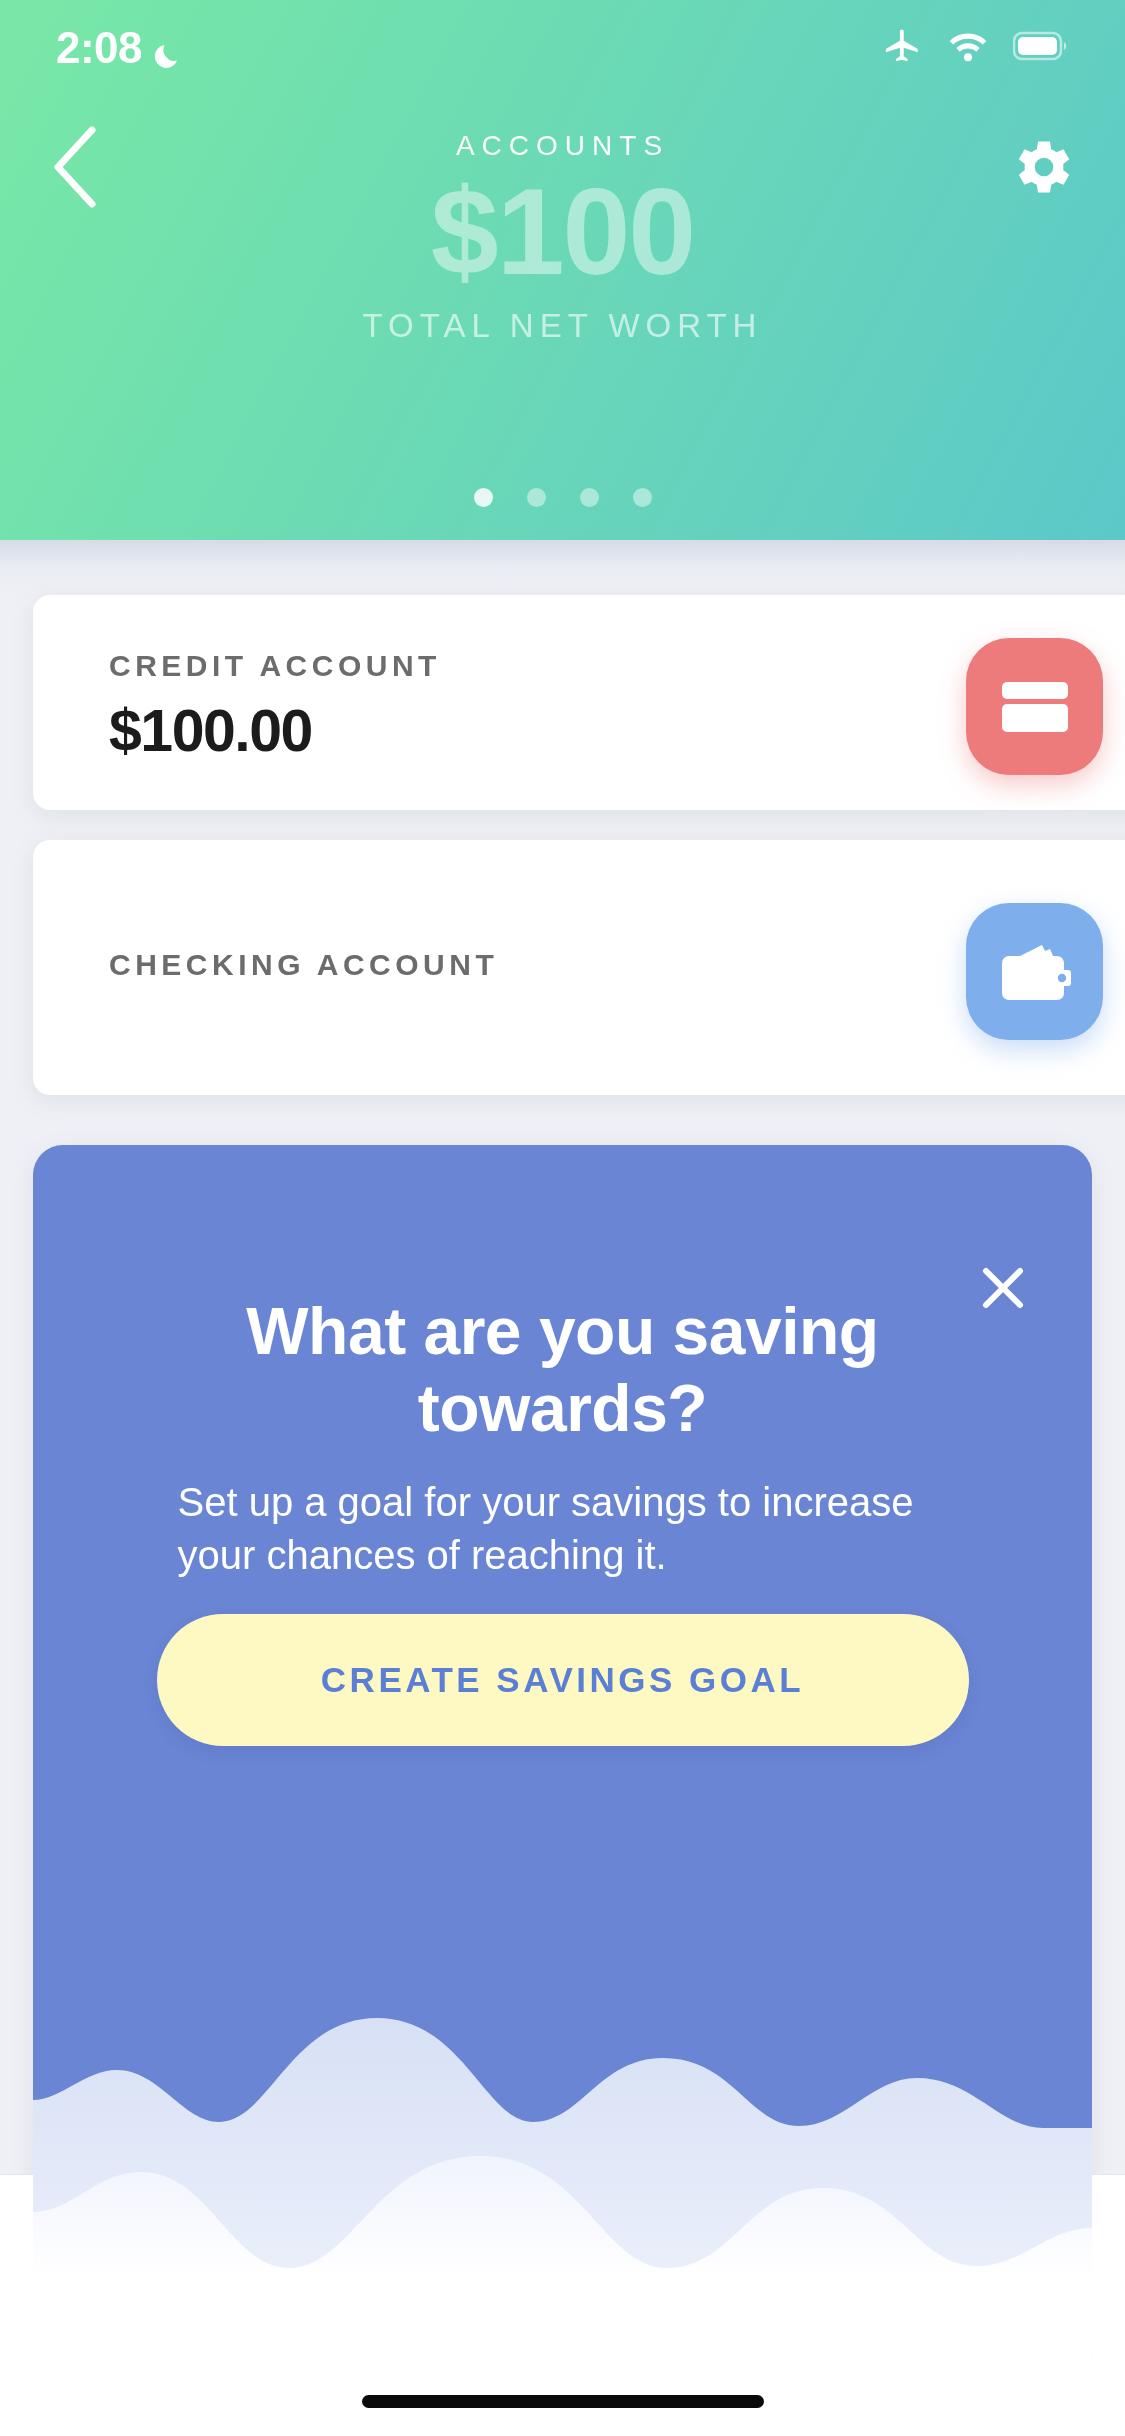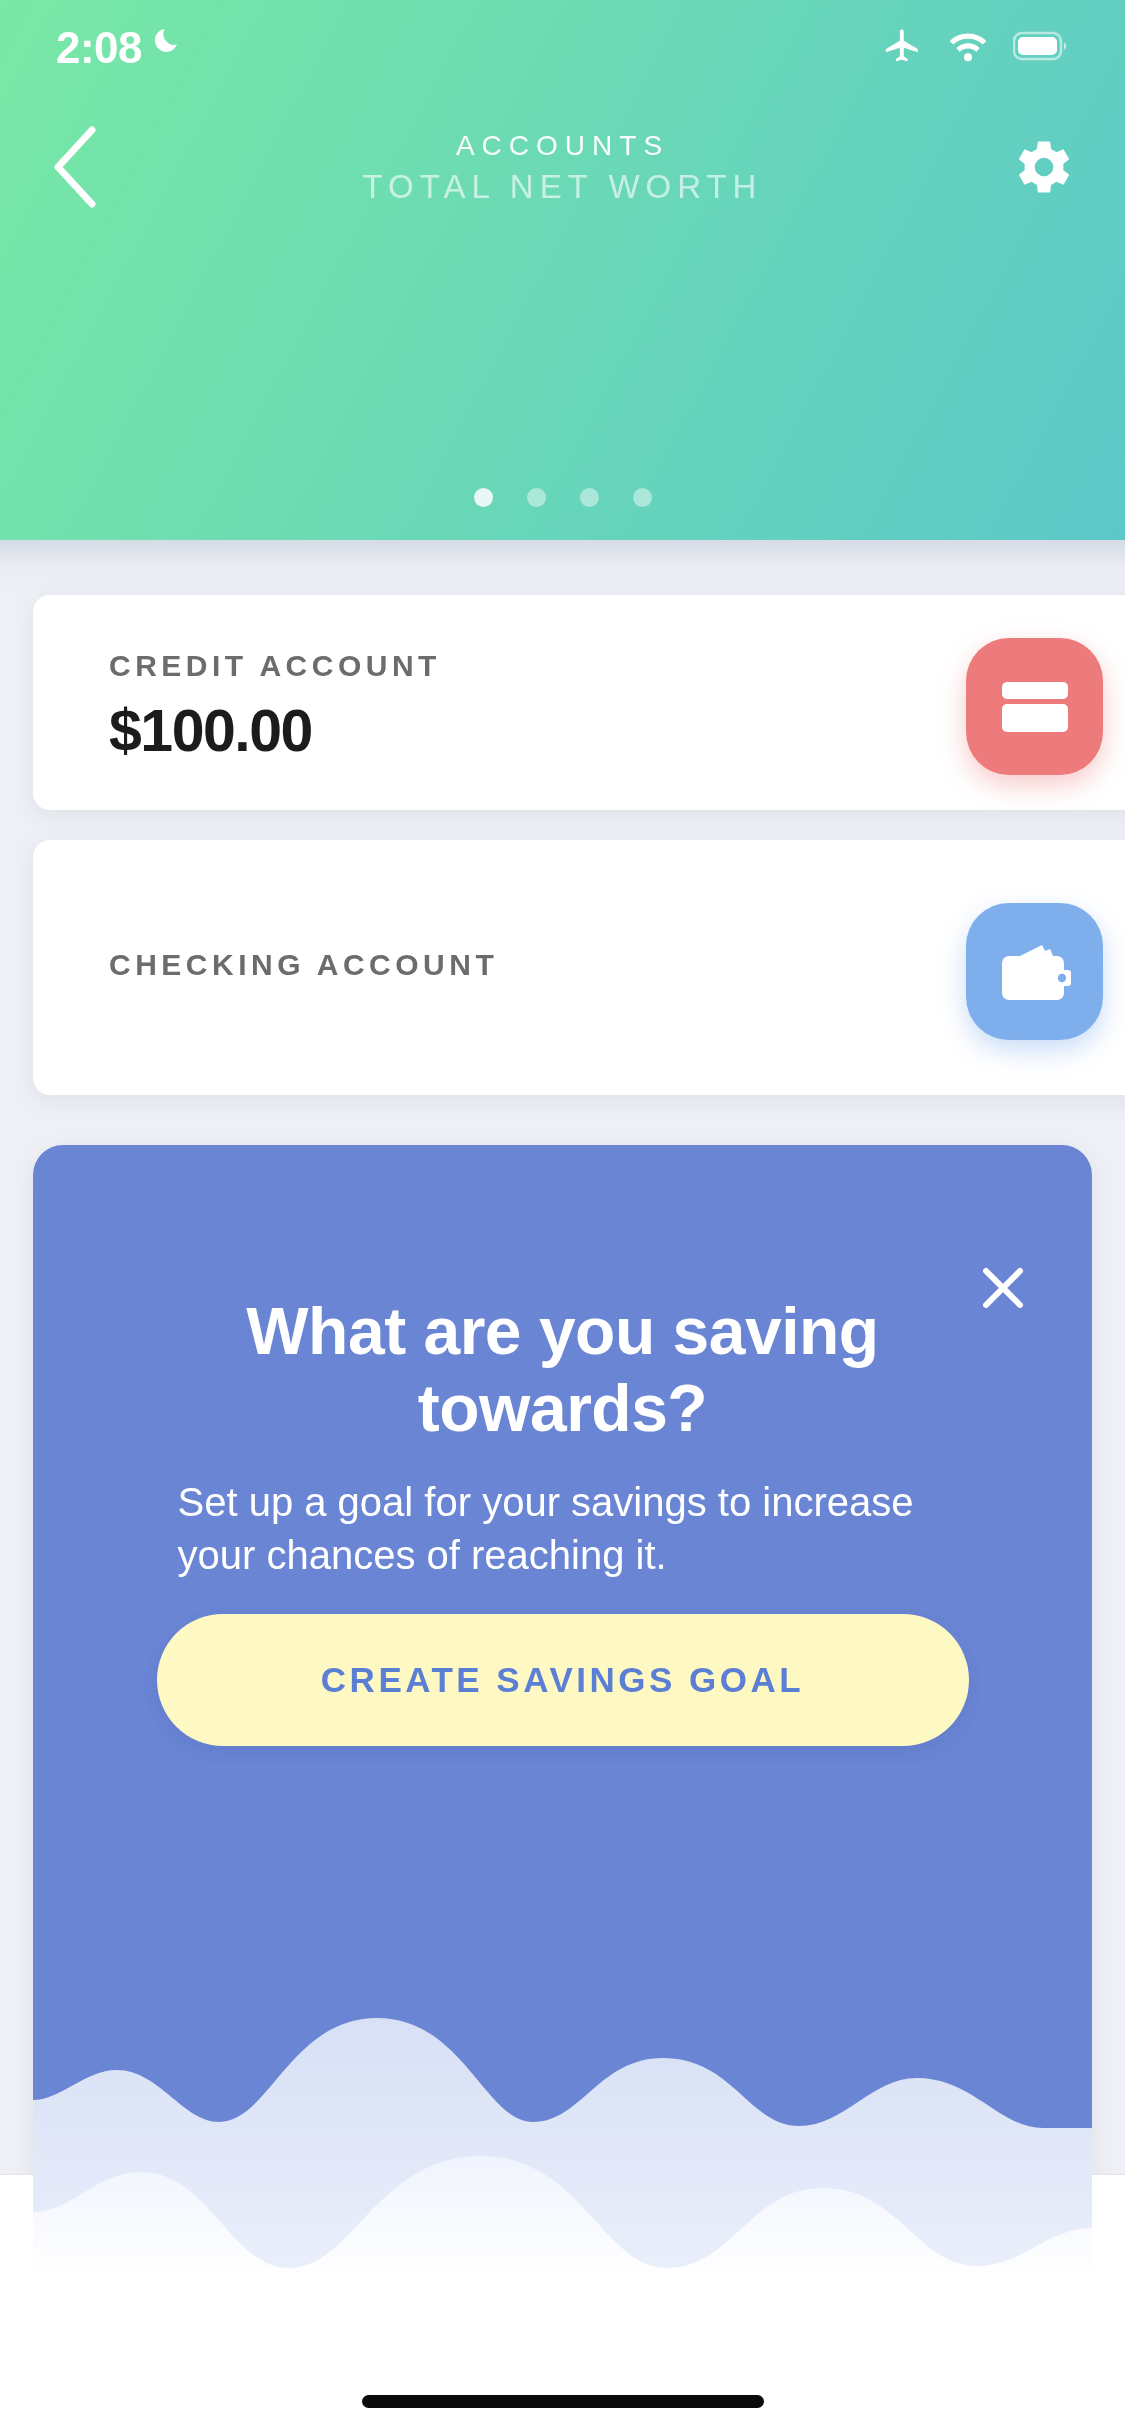--- a/index.html
+++ b/index.html
@@ -15,21 +15,21 @@
   .header {
     position:absolute; top:0; left:0; width:1125px; height:540px;
     background:linear-gradient(118deg,#79E8A6 0%, #6DDCB2 38%, #5CC8C9 100%);
     overflow:hidden;
   }
   .statusbar {
     position:absolute; top:0; left:0; width:100%; height:96px;
     display:flex; align-items:center; justify-content:space-between;
     padding:0 56px;
   }
-  .status-left { display:flex; align-items:flex-start; gap:10px; }
+  .status-left { display:flex; align-items:flex-end; gap:10px; }
   .status-time {
     color:#fff; font-size:44px; font-weight:600; letter-spacing:-0.5px;
   }
   .moon-icon { width:34px; height:34px; position:relative; }
   .moon-icon svg { display:block; }
   .status-right { display:flex; align-items:center; gap:22px; }
 
   .navrow {
     position:absolute; top:112px; left:0; width:100%; height:110px;
     display:flex; align-items:center; justify-content:space-between;
@@ -186,20 +186,21 @@
     </div>
     <div class="nav-gear">
       <svg width="72" height="72" viewBox="0 0 24 24">
         <path fill="#fff" d="M19.4 13a7.8 7.8 0 0 0 0-2l2-1.6-1.9-3.3-2.4 1a7.6 7.6 0 0 0-1.7-1l-.4-2.6H11l-.4 2.6a7.6 7.6 0 0 0-1.7 1l-2.4-1L4.6 9.4 6.6 11a7.8 7.8 0 0 0 0 2l-2 1.6 1.9 3.3 2.4-1a7.6 7.6 0 0 0 1.7 1l.4 2.6h4l.4-2.6a7.6 7.6 0 0 0 1.7-1l2.4 1 1.9-3.3Zm-6.4 2.1a3.1 3.1 0 1 1 0-6.2 3.1 3.1 0 0 1 0 6.2Z"></path>
       </svg>
     </div>
   </div>
 
   <div class="header-center">
     <div class="header-title">ACCOUNTS</div>
+    <div class="header-amount">$100</div>
     <div class="header-sub">TOTAL NET WORTH</div>
   </div>
 
   <div class="dots">
     <span class="dot active"></span>
     <span class="dot"></span>
     <span class="dot"></span>
     <span class="dot"></span>
   </div>
 </div>

